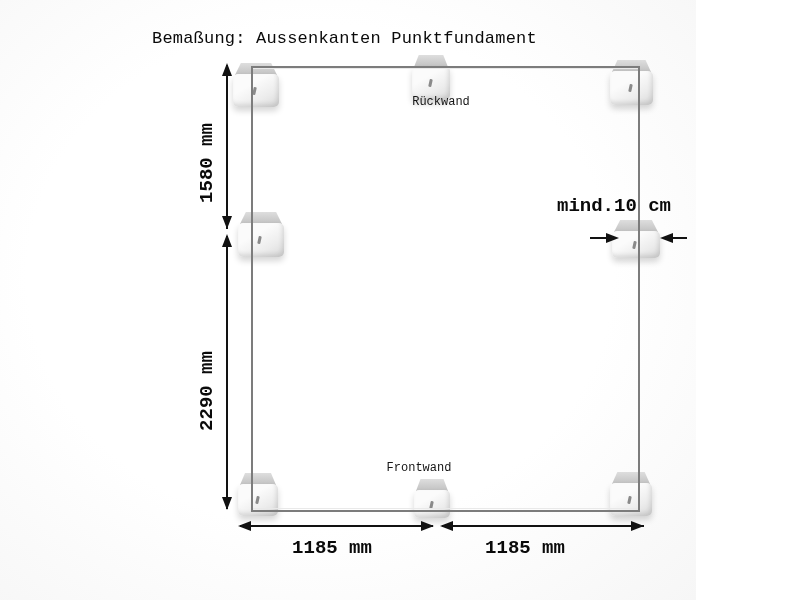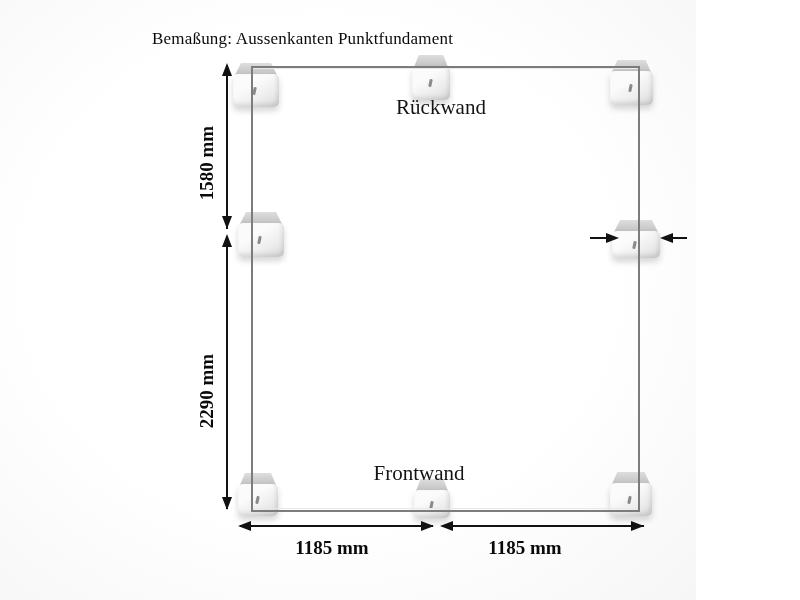--- a/index.html
+++ b/index.html
@@ -1,25 +1,25 @@
 <!DOCTYPE html>
 <html><head>
 <meta charset="utf-8">
 <style>
   html, body { margin:0; padding:0; background:#ffffff; }
   .canvas {
     position:relative; width:696px; height:600px; overflow:hidden;
     background: radial-gradient(ellipse at 46% 46%, #ffffff 55%, #f6f6f6 100%);
-    font-family:Liberation Serif, serif;
+    font-family:Liberation Mono, monospace;
     color:#000;
   }
 
   
   .title { position:absolute; left:152px; top:29px; font-size:17px; letter-spacing:.2px; color:#0a0a0a; z-index:5; }
-  .wall-label { position:absolute; transform:translateX(-50%); font-size:21px; color:#141414; z-index:5; white-space:nowrap;text-align:center; }
+  .wall-label { position:absolute; transform:translateX(-50%); font-size:12px; color:#141414; z-index:5; white-space:nowrap;text-align:center; }
 
   
   .edge { position:absolute; background:#7c7c7c; z-index:2; }
   .edge-highlight { position:absolute; background:#e9e9e9; z-index:2; }
 
   
   .block { position:absolute; z-index:1; }
   .block-top {
     height:12px; margin:0 2px;
     background:linear-gradient(180deg,#dedede,#c1c1c1);
@@ -111,18 +111,19 @@
   <div class="dim-line" style="left:240px; top:525px; width:193px; height:2px;"></div>
   <div class="arr arr-left" style="left:238px; top:521px;"></div>
   <div class="arr arr-right" style="left:421px; top:521px;"></div>
   <div class="dim-label horiz" style="left:332px; top:537px;">1185 mm</div>
 
   <div class="dim-line" style="left:442px; top:525px; width:202px; height:2px;"></div>
   <div class="arr arr-left" style="left:440px; top:521px;"></div>
   <div class="arr arr-right" style="left:631px; top:521px;"></div>
   <div class="dim-label horiz" style="left:525px; top:537px;">1185 mm</div>
 
+  <div class="dim-label horiz" style="left:614px; top:195px;">mind.10 cm</div>
   <div class="dim-line" style="left:590px; top:237px; width:17px; height:2px;"></div>
   <div class="arr arr-right" style="left:606px; top:233px;"></div>
   <div class="dim-line" style="left:672px; top:237px; width:15px; height:2px;"></div>
   <div class="arr arr-left" style="left:660px; top:233px;"></div>
 
 </div>
 
 </body></html>

